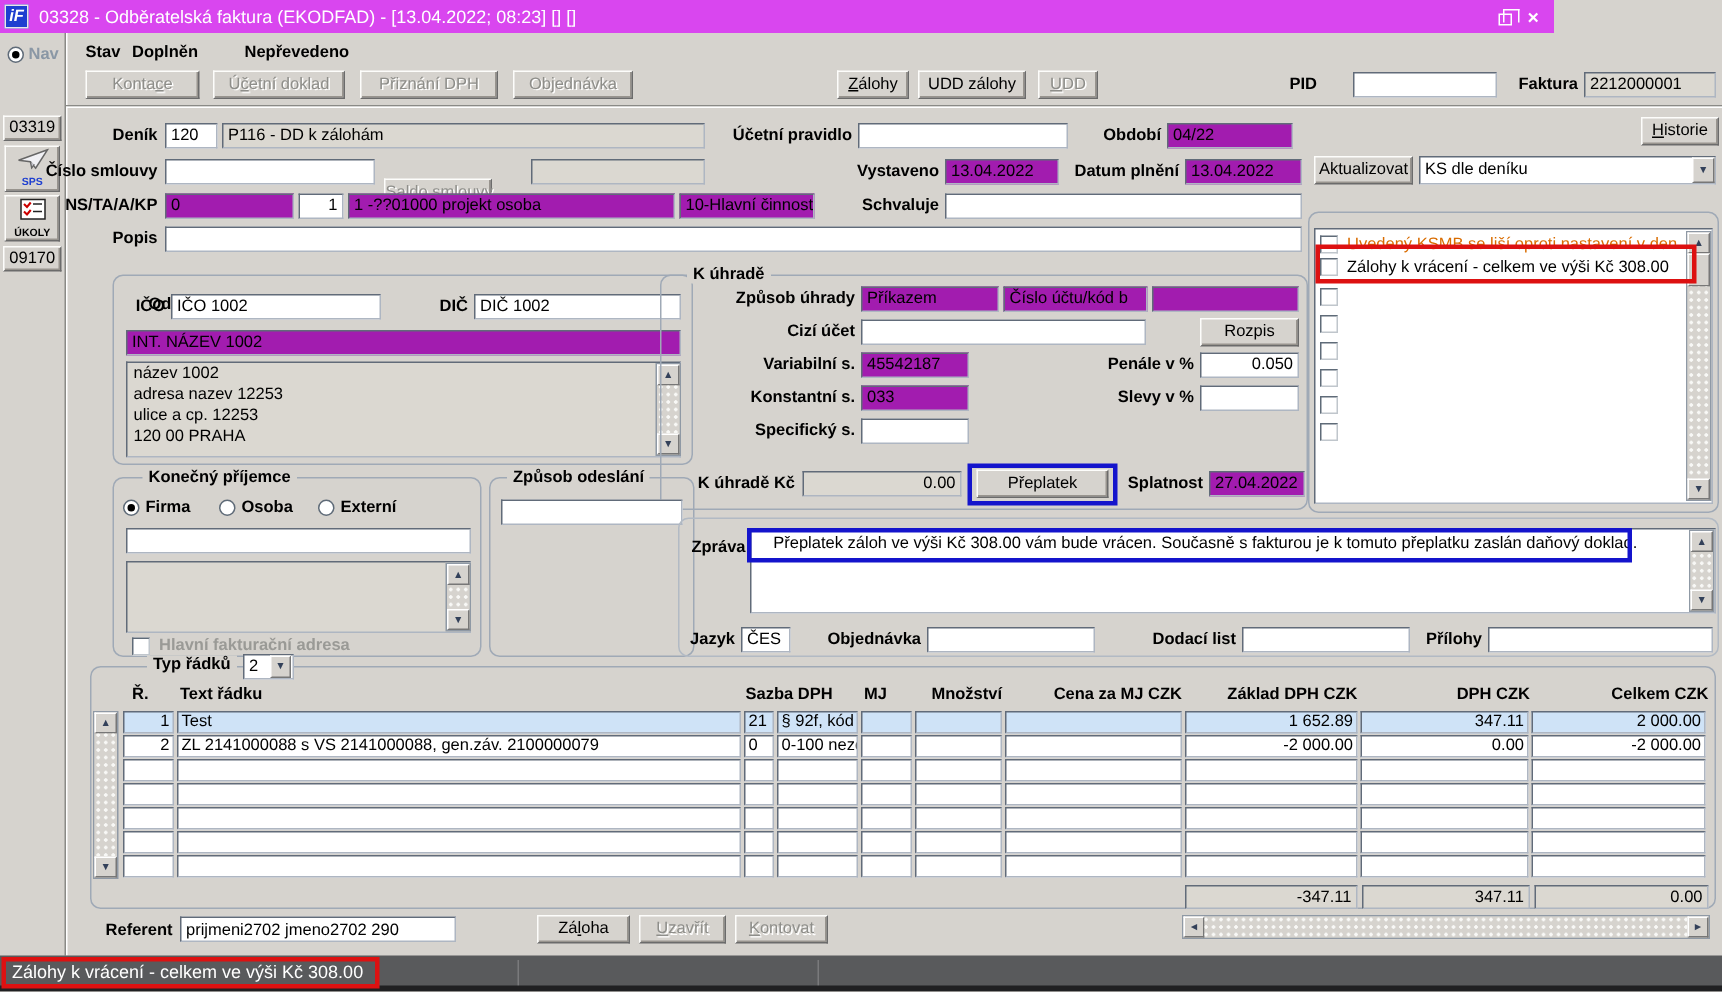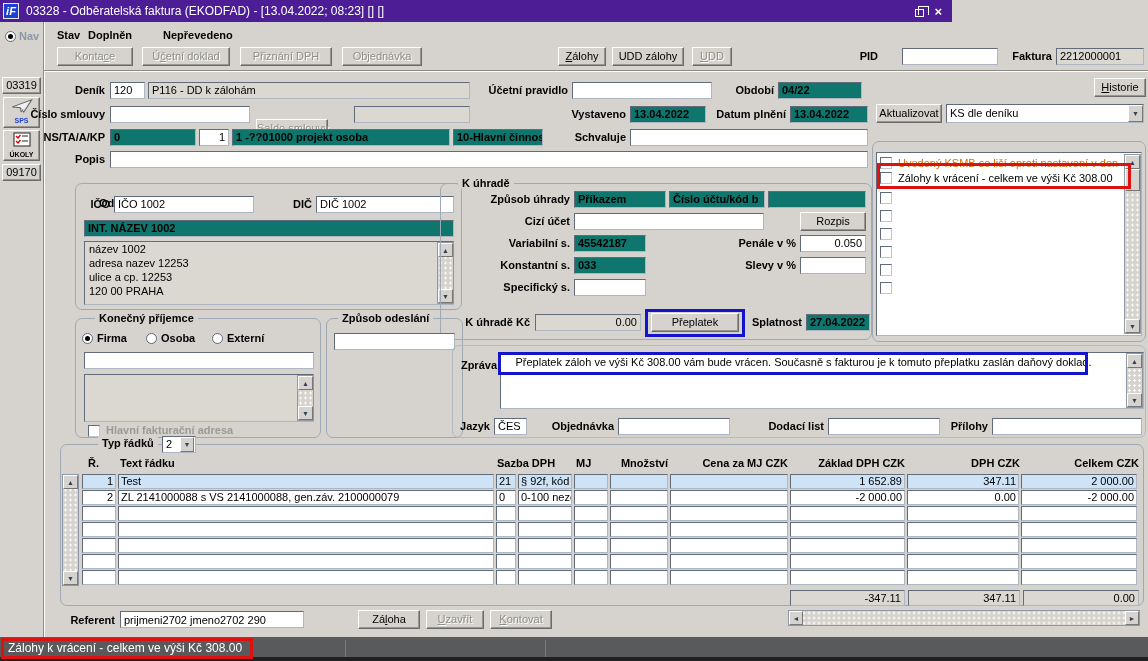--- a/index.html
+++ b/index.html
@@ -1,34 +1,34 @@
 <!DOCTYPE html>
 <html><head>
 <meta charset="utf-8">
 <style>
   html,body{margin:0;padding:0;background:#888;}
   *{box-sizing:border-box;}
   .screen{position:relative;width:1148px;height:661px;background:#d6d3ce;
     font-family:"Liberation Sans","DejaVu Sans",sans-serif;font-size:11px;color:#000;overflow:hidden;}
   .abs{position:absolute;}
   
-  .titlebar{position:absolute;left:0;top:0;width:952px;height:22px;background:#4c1d95;display:flex;align-items:center;}
+  .titlebar{position:absolute;left:0;top:0;width:1036px;height:22px;background:#d946ef;display:flex;align-items:center;}
   .app-icon{width:16px;height:16px;margin-left:3px;background:#1e3fd0;color:#fff;font-style:italic;font-weight:bold;
     font-size:11px;text-align:center;line-height:15px;border:1px solid #e8e8e8;}
   .title-text{color:#fff;font-size:12px;margin-left:7px;white-space:nowrap;}
   .win-btns{margin-left:auto;display:flex;align-items:center;gap:10px;margin-right:10px;color:#fff;}
   .winbtn{cursor:pointer;font-size:13px;line-height:13px;}
   .restore-glyph{display:inline-block;width:9px;height:8px;border:1px solid #fff;position:relative;top:1px;}
   .restore-glyph::before{content:"";position:absolute;left:2px;top:-4px;width:9px;height:8px;border:1px solid #fff;border-bottom:none;}
   
   .lbl{position:absolute;font-weight:bold;text-align:right;white-space:nowrap;line-height:17px;}
   .lbl.l{text-align:left;}
   .fld{position:absolute;background:#fff;border:1px solid;border-color:#616b79 #aeb6c2 #aeb6c2 #616b79;
     padding:0 3px;line-height:15px;white-space:nowrap;overflow:hidden;height:17px;}
-  .fld.pink{background:#0f766e;font-weight:bold;}
+  .fld.pink{background:#a21caf;}
   .fld.ro{background:#dbd8d1;}
   .fld.num{text-align:right;}
   input.fld{font:inherit;}
   .btn{position:absolute;background:#d6d3ce;border:1px solid #6b6b6b;border-top-color:#fdfdfb;border-left-color:#fdfdfb;
     box-shadow:inset -1px -1px 0 #98948e;font-size:11px;text-align:center;cursor:pointer;line-height:17px;white-space:nowrap;height:19px;}
   .btn.dis{color:#8e8e8a;text-shadow:1px 1px 0 #fff;cursor:default;}
   .fset{position:absolute;border:1px solid #9fa9b6;border-radius:7px;}
   .leg{position:absolute;background:#d6d3ce;font-weight:bold;padding:0 4px;white-space:nowrap;}
   .hline{position:absolute;height:2px;border-top:1px solid #8a8a86;border-bottom:1px solid #fff;}
   .vline{position:absolute;width:2px;border-left:1px solid #8a8a86;border-right:1px solid #fff;}

